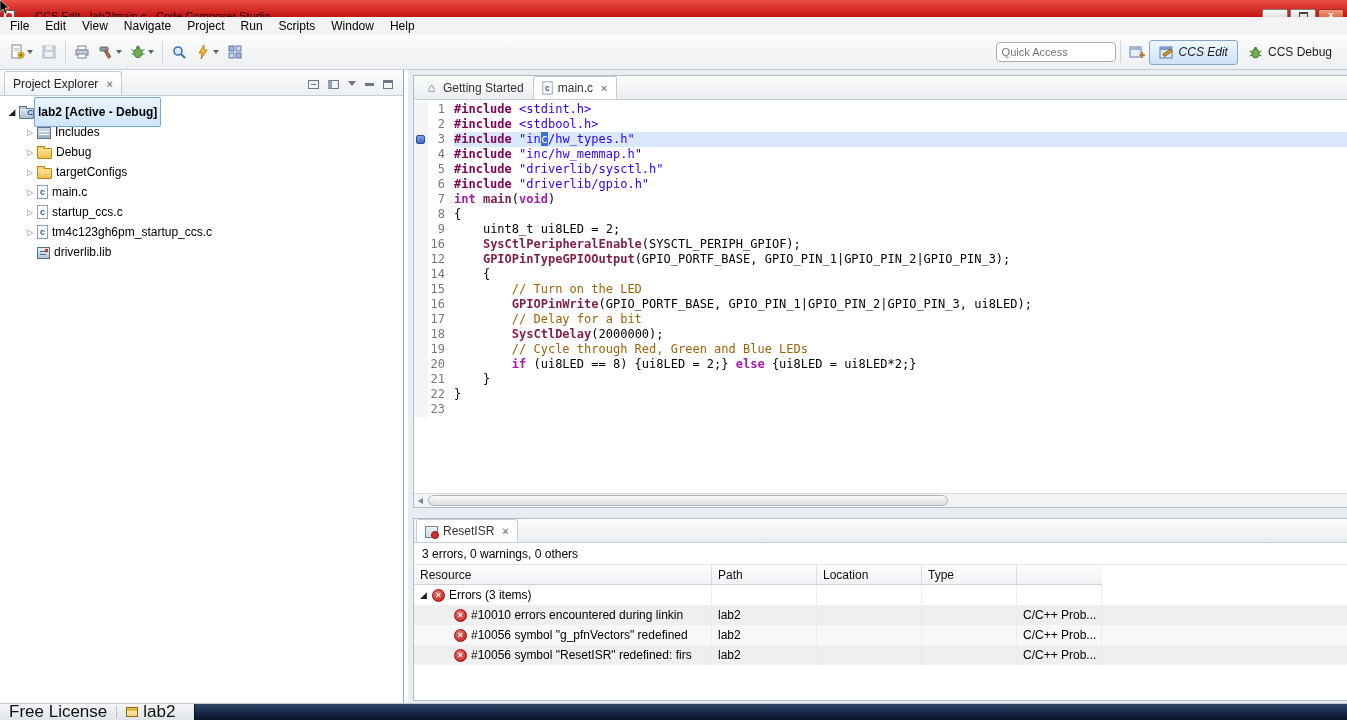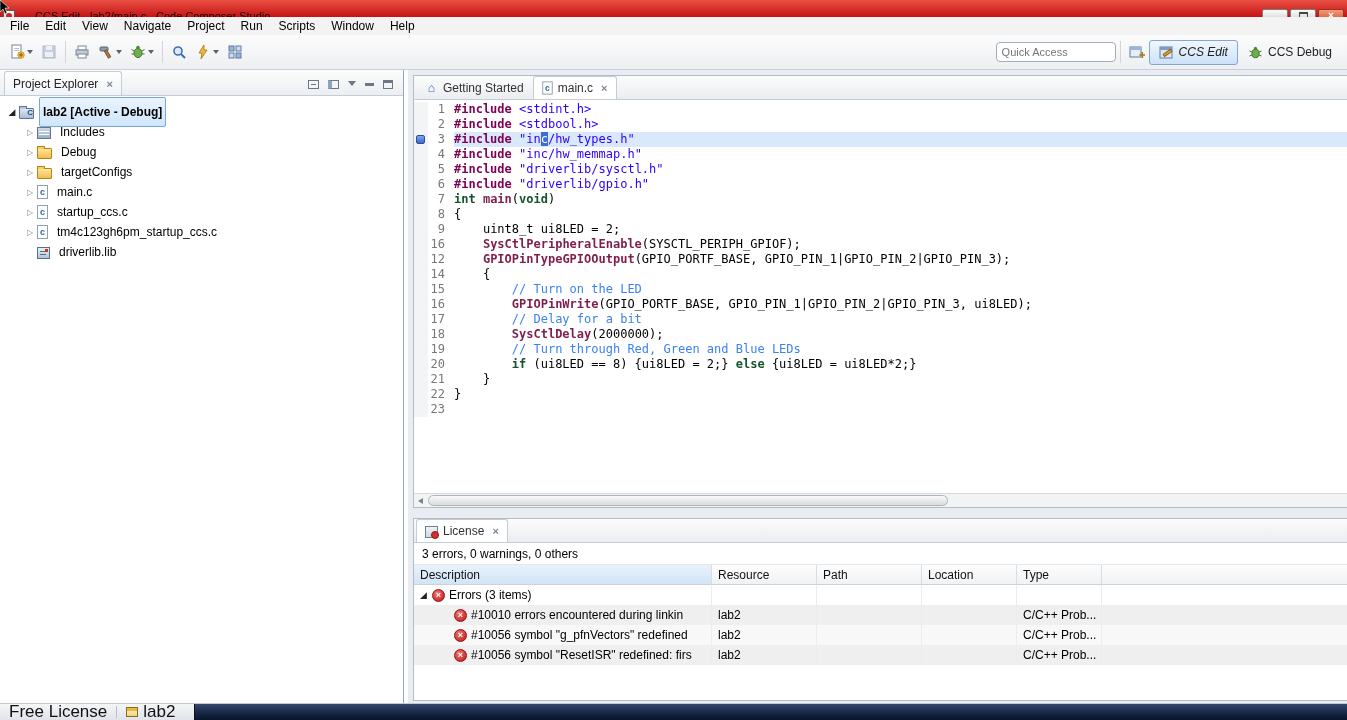--- a/index.html
+++ b/index.html
@@ -47,21 +47,21 @@
   .mi-menu{width:0;height:0;border-left:4px solid transparent;border-right:4px solid transparent;border-top:5px solid #6b7686;margin-bottom:2px;}
   .mi-min{width:9px;height:3px;background:#6b7686;margin-bottom:1px;}
   .mi-max{width:10px;height:9px;border:1px solid #6b7686;border-top:3px solid #6b7686;}
 
   
   .tree{flex:1;overflow:hidden;padding-top:6px;background:#fff;}
   .tree-row{height:20px;display:flex;align-items:center;padding-left:5px;white-space:nowrap;}
   .indent{width:18px;flex:none;}
   .tw{width:14px;flex:none;font-size:8px;color:#8a8a8a;text-align:center;}
   .tw.exp{color:#222;font-size:9px;}
-  .tree-label{margin-left:5px;padding:7px 3px;border:1px solid transparent;}
+  .tree-label{padding:7px 3px;border:1px solid transparent;}
   .tree-label.bold{font-weight:bold;}
   .tree-label.selected{background:linear-gradient(#eaf4fe,#cfe6fb);border:1px solid #7ba7d7;border-radius:2px;}
 
   
   .fi{flex:none;display:inline-block;position:relative;}
   .fi-project{width:15px;height:11px;margin-top:2px;background:linear-gradient(#dce7f2,#a9bdd4);border:1px solid #5d7595;border-radius:1px;}
   .fi-project::before{content:'';position:absolute;top:-3px;left:-1px;width:6px;height:2px;background:#b9c9dc;border:1px solid #5d7595;border-bottom:none;}
   .fi-project::after{content:'C';position:absolute;right:0px;top:-1px;font:bold 8px "Liberation Sans",sans-serif;color:#23467a;}
   .fi-folder{width:15px;height:11px;margin-top:2px;background:linear-gradient(#ffe49c,#f2bd52);border:1px solid #b8860b;border-radius:1px;}
   .fi-folder::before{content:'';position:absolute;top:-3px;left:-1px;width:6px;height:2px;background:#f6ce6e;border:1px solid #b8860b;border-bottom:none;}
@@ -91,23 +91,23 @@
   .ebar-icons{margin-left:auto;display:flex;align-items:center;gap:9px;padding:0 8px 6px 0;}
 
   .code-area{position:relative;flex:1;overflow:hidden;background:#fff;font-family:"DejaVu Sans Mono","Liberation Mono",monospace;font-size:12px;line-height:15px;padding-top:2px;}
   .code-line{display:flex;height:15px;white-space:pre;}
   .ruler{width:14px;flex:none;background:#f3f4f6;position:relative;}
   .line-marker{position:absolute;left:2px;top:3px;width:9px;height:9px;background:linear-gradient(#7fa7e8,#3c66c8);border:1px solid #2a4ea0;border-radius:2px;}
   .lnum{width:26px;flex:none;text-align:right;color:#787878;padding-right:9px;}
   .ltext{flex:1;padding-right:16px;}
   .code-line.hl .ltext{background:#d9e8fb;}
   .tok-d{color:#7f0055;font-weight:bold;}
-  .tok-k{color:#14532d;font-weight:bold;}
+  .tok-k{color:#a21caf;font-weight:bold;}
   .tok-s{color:#2a00ff;}
-  .tok-c{color:#3b82f6;}
+  .tok-c{color:#a16207;}
   .tok-f{color:#7f1d4b;font-weight:bold;}
   .tok-t{color:#000;}
   .tok-p{color:#000;}
   .tok-sel{background:#3b6fd4;color:#fff;}
 
   
   .vscroll{position:absolute;top:0;right:0;bottom:0;width:13px;background:#f2f3f5;border-left:1px solid #dfe2e6;}
   .vs-top,.vs-bot{position:absolute;left:0;width:12px;height:13px;display:flex;align-items:center;justify-content:center;}
   .vs-top{top:0;} .vs-bot{bottom:0;}
   .vs-thumb{position:absolute;left:1px;right:1px;top:14px;height:330px;background:linear-gradient(90deg,#fafafa,#d8dbdf);border:1px solid #aeb4bc;border-radius:6px;}
@@ -372,21 +372,21 @@
         <div class="code-line"><span class="ruler"></span><span class="lnum">7</span><span class="ltext"><span class="tok-k">int</span><span class="tok-p"> </span><span class="tok-f">main</span><span class="tok-p">(</span><span class="tok-k">void</span><span class="tok-p">)</span></span></div>
         <div class="code-line"><span class="ruler"></span><span class="lnum">8</span><span class="ltext"><span class="tok-p">{</span></span></div>
         <div class="code-line"><span class="ruler"></span><span class="lnum">9</span><span class="ltext"><span class="tok-p">    </span><span class="tok-t">uint8_t</span><span class="tok-p"> ui8LED = 2;</span></span></div>
         <div class="code-line"><span class="ruler"></span><span class="lnum">16</span><span class="ltext"><span class="tok-p">    </span><span class="tok-f">SysCtlPeripheralEnable</span><span class="tok-p">(SYSCTL_PERIPH_GPIOF);</span></span></div>
         <div class="code-line"><span class="ruler"></span><span class="lnum">12</span><span class="ltext"><span class="tok-p">    </span><span class="tok-f">GPIOPinTypeGPIOOutput</span><span class="tok-p">(GPIO_PORTF_BASE, GPIO_PIN_1|GPIO_PIN_2|GPIO_PIN_3);</span></span></div>
         <div class="code-line"><span class="ruler"></span><span class="lnum">14</span><span class="ltext"><span class="tok-p">    {</span></span></div>
         <div class="code-line"><span class="ruler"></span><span class="lnum">15</span><span class="ltext"><span class="tok-p">        </span><span class="tok-c">// Turn on the LED</span></span></div>
         <div class="code-line"><span class="ruler"></span><span class="lnum">16</span><span class="ltext"><span class="tok-p">        </span><span class="tok-f">GPIOPinWrite</span><span class="tok-p">(GPIO_PORTF_BASE, GPIO_PIN_1|GPIO_PIN_2|GPIO_PIN_3, ui8LED);</span></span></div>
         <div class="code-line"><span class="ruler"></span><span class="lnum">17</span><span class="ltext"><span class="tok-p">        </span><span class="tok-c">// Delay for a bit</span></span></div>
         <div class="code-line"><span class="ruler"></span><span class="lnum">18</span><span class="ltext"><span class="tok-p">        </span><span class="tok-f">SysCtlDelay</span><span class="tok-p">(2000000);</span></span></div>
-        <div class="code-line"><span class="ruler"></span><span class="lnum">19</span><span class="ltext"><span class="tok-p">        </span><span class="tok-c">// Turn through Red, Green and Blue LEDs</span></span></div>
+        <div class="code-line"><span class="ruler"></span><span class="lnum">19</span><span class="ltext"><span class="tok-p">        </span><span class="tok-c">// Cycle through Red, Green and Blue LEDs</span></span></div>
         <div class="code-line"><span class="ruler"></span><span class="lnum">20</span><span class="ltext"><span class="tok-p">        </span><span class="tok-k">if</span><span class="tok-p"> (ui8LED == 8) {ui8LED = 2;} </span><span class="tok-k">else</span><span class="tok-p"> {ui8LED = ui8LED*2;}</span></span></div>
         <div class="code-line"><span class="ruler"></span><span class="lnum">21</span><span class="ltext"><span class="tok-p">    }</span></span></div>
         <div class="code-line"><span class="ruler"></span><span class="lnum">22</span><span class="ltext"><span class="tok-p">}</span></span></div>
         <div class="code-line"><span class="ruler"></span><span class="lnum">23</span><span class="ltext"></span></div>
       </div>
     <div class="vscroll">
       <span class="vs-top">
           <span class="tri-up"></span>
         </span>
       <span class="vs-thumb"></span>
@@ -403,34 +403,33 @@
           <span class="tri-right"></span>
         </span>
     </div>
   </div>
 
   <div class="problems-pane pane">
     <div class="etabbar">
       <span class="tab-slot">
         <span class="etab active">
           <span class="fi fi-problems"></span>
-          <span>License</span>
+          <span>ResetISR</span>
           <span class="tab-close">×</span>
         </span>
       </span>
       <span class="ebar-icons">
         <span class="mi mi-menu"></span>
         <span class="mi mi-min"></span>
         <span class="mi mi-max"></span>
       </span>
     </div>
     <div class="psummary">3 errors, 0 warnings, 0 others</div>
     <div class="ptable">
       <div class="phead">
-          <div class="ph-cell first">Description</div>
           <div class="ph-cell">Resource</div>
           <div class="ph-cell">Path</div>
           <div class="ph-cell">Location</div>
           <div class="ph-cell">Type</div>
           <div class="ph-cell filler"></div>
         </div>
       <div>
           <div class="prow group">
             <div class="p-cell desc">
               <span class="garrow">◢</span>

